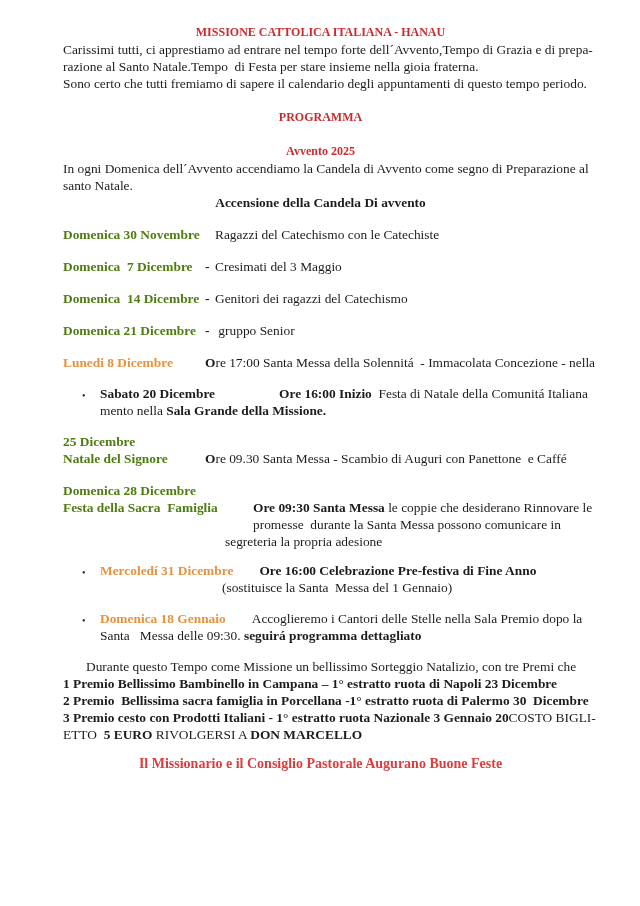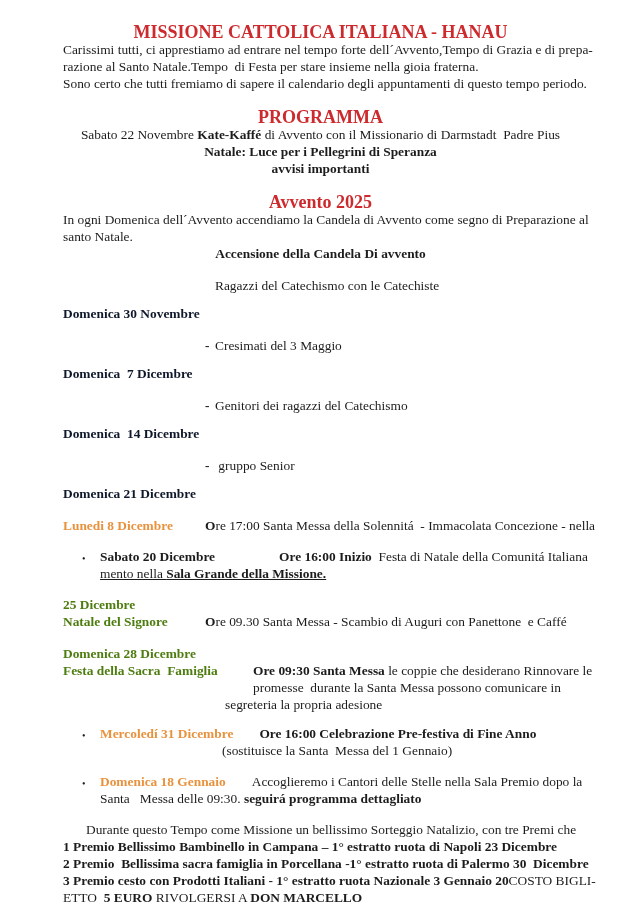--- a/index.html
+++ b/index.html
@@ -5,23 +5,23 @@
   html,body{margin:0;padding:0;background:#ffffff;}
   body{
     width:640px;height:906px;overflow:hidden;
     font-family:"Liberation Serif","DejaVu Serif",serif;
     font-size:13.4px;line-height:17px;color:#1c1c1c;
   }
   .page{padding:24px 62px 0 63px;}
   .line{white-space:pre;}
   .center{text-align:center;}
   .b{font-weight:bold;}
-  .h-red{color:#cd2a2e;font-weight:bold;font-size:18px;}
+  .h-red{color:#cd2a2e;font-weight:bold;font-size:12px;}
   .sec-red{color:#4d7c0f;font-weight:bold;}
-  .purple{color:#0f172a;font-weight:bold;margin-top:28px;}
+  .purple{color:#4d7c0f;font-weight:bold;}
   .orange{color:#e8923e;font-weight:bold;}
   .mt-14{margin-top:14px;}
   .mt-15{margin-top:15px;}
   .mt-17{margin-top:17px;}
   .mt-12{margin-top:12px;}
   .row{display:flex;}
   .col-date{flex:0 0 142px;}
   .col-sep{flex:0 0 10px;font-weight:bold;}
   .fam-label{flex:0 0 190px;}
   .bullet{display:flex;}
@@ -44,25 +44,20 @@
   <div class="line center h-red">MISSIONE CATTOLICA ITALIANA - HANAU</div>
 
   <div>
     <div class="line">Carissimi tutti, ci apprestiamo ad entrare nel tempo forte dell´Avvento,Tempo di Grazia e di prepa-</div>
     <div class="line">razione al Santo Natale.Tempo  di Festa per stare insieme nella gioia fraterna.</div>
     <div class="line">Sono certo che tutti fremiamo di sapere il calendario degli appuntamenti di questo tempo periodo.</div>
   </div>
 
   <div class="line center h-red mt-17">PROGRAMMA</div>
 
-  <div>
-    <div class="line center"><span>Sabato 22 Novembre </span><span class="b">Kate-Kaffé</span><span> di Avvento con il Missionario di Darmstadt  Padre Pius</span></div>
-    <div class="line center b">Natale: Luce per i Pellegrini di Speranza</div>
-    <div class="line center b">avvisi importanti</div>
-  </div>
 
   <div class="line center h-red mt-17">Avvento 2025</div>
 
   <div>
     <div class="line">In ogni Domenica dell´Avvento accendiamo la Candela di Avvento come segno di Preparazione al</div>
     <div class="line">santo Natale.</div>
     <div class="line center b">Accensione della Candela Di avvento</div>
   </div>
 
   <div>
@@ -92,21 +87,21 @@
     <span class="line col-date orange">Lunedi 8 Dicembre</span>
     <span>
       <span class="line"><span class="b">O</span><span>re 17:00 Santa Messa della Solennitá  - Immacolata Concezione - nella</span></span>
     </span>
   </div>
 
   <div class="bullet mt-14">
     <span class="marker">•</span>
     <span class="bcontent">
       <span class="line" style="display:block;"><span class="b">Sabato 20 Dicembre</span><span class="b gap-ore">Ore 16:00 Inizio</span><span>  Festa di Natale della Comunitá Italiana</span></span>
-      <span class="line" style="display:block;text-decoration:underline;"><span>mento nella </span><span class="b">Sala Grande della Missione.</span></span>
+      <span class="line" style="display:block;"><span>mento nella </span><span class="b">Sala Grande della Missione.</span></span>
     </span>
   </div>
 
   <div class="mt-14">
     <div class="line sec-red">25 Dicembre</div>
     <div class="row">
       <span class="line col-date sec-red">Natale del Signore</span>
       <span class="line"><span class="b">O</span><span>re 09.30 Santa Messa - Scambio di Auguri con Panettone  e Caffé</span></span>
     </div>
   </div>

